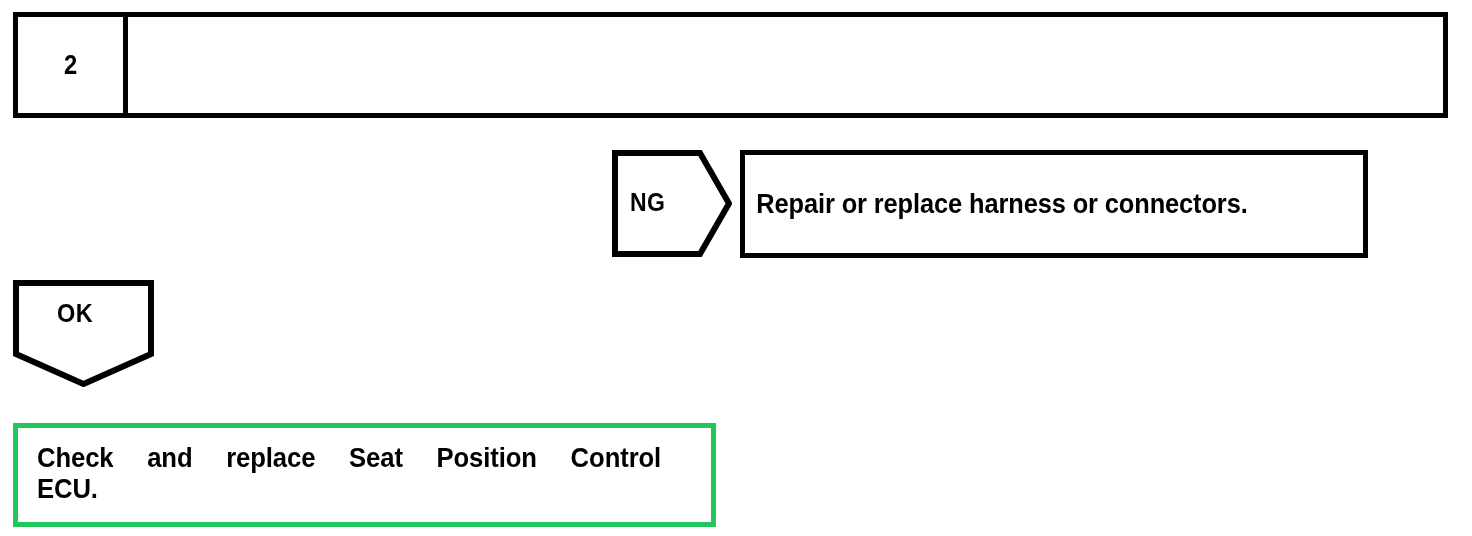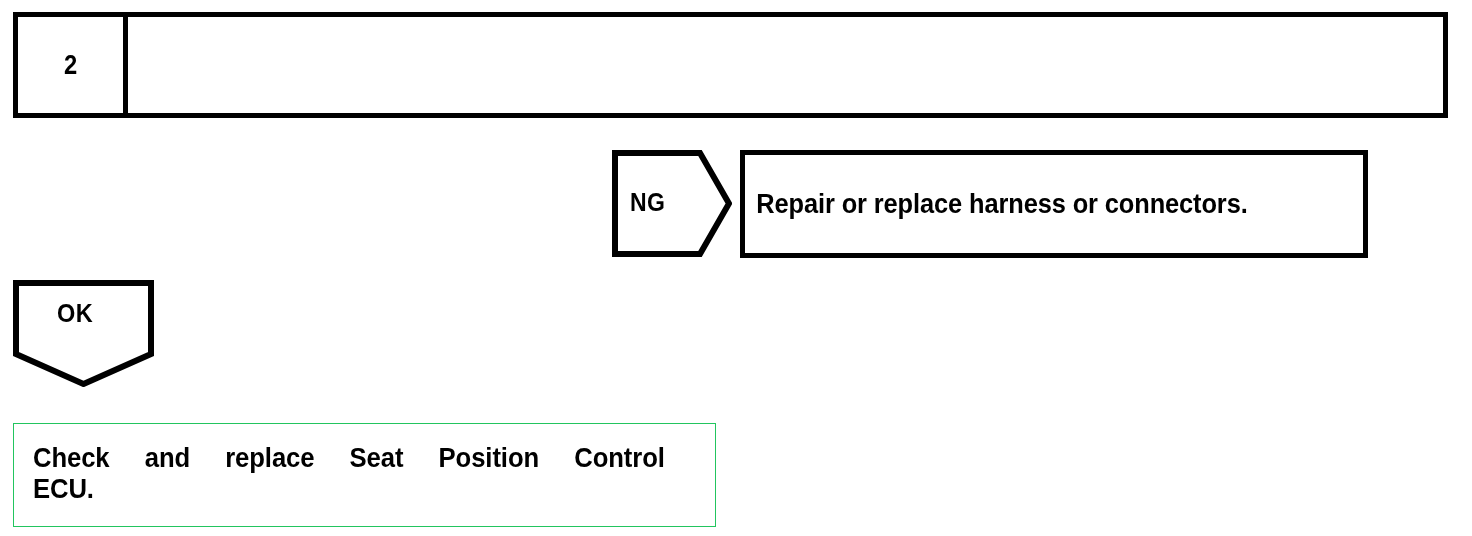--- a/index.html
+++ b/index.html
@@ -132,21 +132,21 @@
     transform: scaleX(0.94);
     transform-origin: left top;
   }
   .ok-result-box {
     position: absolute;
     left: 13px;
     top: 423px;
     width: 703px;
     height: 104px;
     box-sizing: border-box;
-    border: 1px solid #22c55e;
+    border: 5px solid #22c55e;
     background: #ffffff;
     display: flex;
     align-items: center;
   }
   .ok-result-text {
     font-size: 27px;
     font-weight: bold;
     line-height: 31px;
     letter-spacing: -0.1px;
     padding: 0 16px 0 20px;

